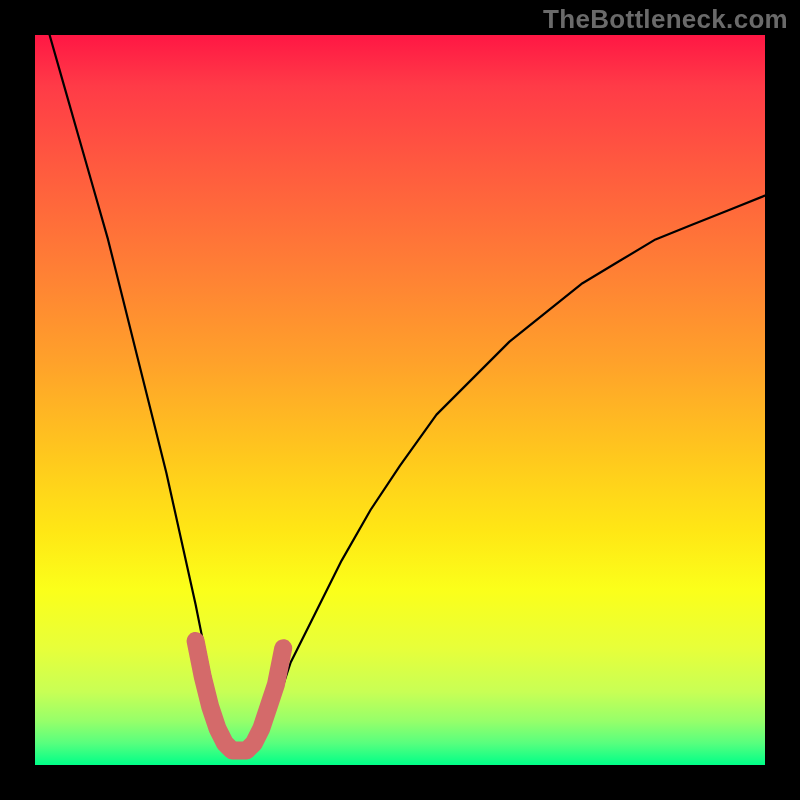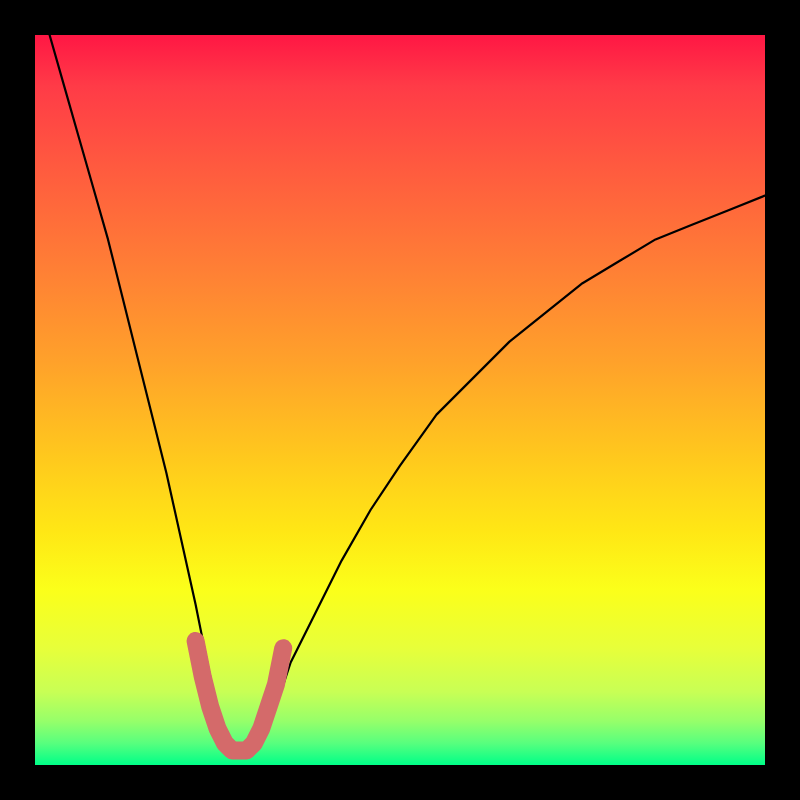--- a/index.html
+++ b/index.html
@@ -56,20 +56,21 @@
     left: 0;
     top: 0;
     width: 730px;
     height: 730px;
   }
 </style>
 </head>
 <body>
 
 <div class="frame">
+  <div class="watermark">TheBottleneck.com</div>
 
   <div class="plot-area">
     <svg class="overlay" viewBox="0 0 730 730" preserveAspectRatio="none">
       <path id="curve-path" fill="none" stroke="#000000" stroke-width="2.2" stroke-linecap="round" stroke-linejoin="round" d="M14.6 0.0 L29.2 51.1 L43.8 102.2 L58.4 153.3 L73.0 204.4 L87.6 262.8 L102.2 321.2 L116.8 379.6 L131.4 438.0 L146.0 503.7 L160.6 569.4 L167.9 605.9 L175.2 642.4 L182.5 671.6 L189.8 693.5 L197.1 708.1 L204.4 715.4 L211.7 715.4 L219.0 715.4 L226.3 708.1 L233.6 693.5 L240.9 671.6 L255.5 627.8 L277.4 584.0 L306.6 525.6 L335.8 474.5 L365.0 430.7 L401.5 379.6 L438.0 343.1 L474.5 306.6 L511.0 277.4 L547.5 248.2 L584.0 226.3 L620.5 204.4 L657.0 189.8 L693.5 175.2 L730.0 160.6"></path>
       <path id="highlight-path" fill="none" stroke="#d46a6a" stroke-width="18" stroke-linecap="round" stroke-linejoin="round" d="M160.6 605.9 L167.9 642.4 L175.2 671.6 L182.5 693.5 L189.8 708.1 L197.1 715.4 L204.4 715.4 L211.7 715.4 L219.0 708.1 L226.3 693.5 L233.6 671.6 L240.9 649.7 L248.2 613.2"></path>
     </svg>
   </div>
 </div>
 
 </body></html>

